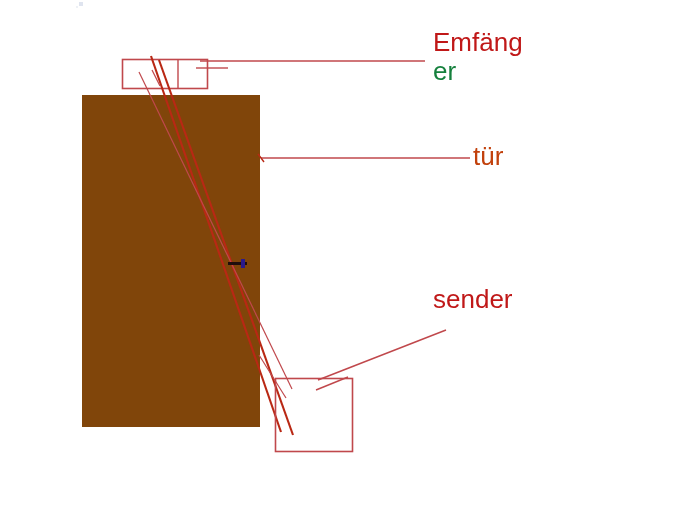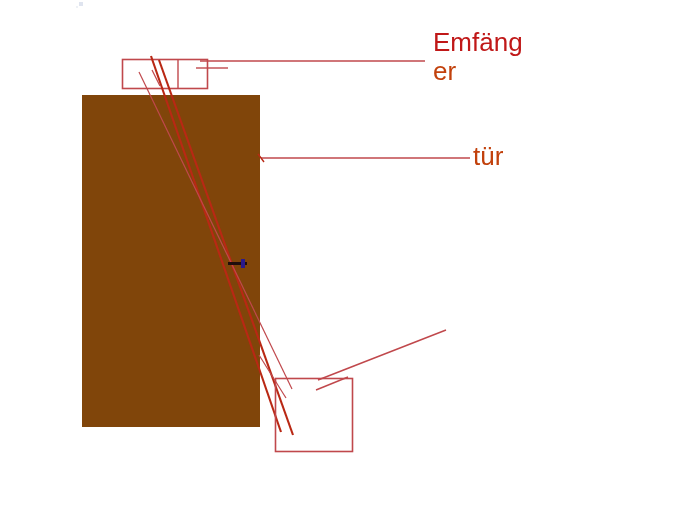--- a/index.html
+++ b/index.html
@@ -79,18 +79,19 @@
 
     <g>
       <rect x="228" y="262" width="19" height="3" fill="#1f0d0d"></rect>
       <rect x="241" y="259" width="4" height="9" fill="#2a1a8c"></rect>
     </g>
 
   </svg>
 
   <div class="label" id="label-emfaenger-1" style="color:#c01818">Emfäng</div>
 
-  <div class="label" id="label-emfaenger-2" style="color:#c2410c">er</div>
+  <div class="label" id="label-emfaenger-2" style="color:#15803d">er</div>
 
   <div class="label" id="label-tuer" style="color:#c2410c">tür</div>
 
+  <div class="label" id="label-sender" style="color:#c01818">sender</div>
 
 </div>
 
 </body></html>

